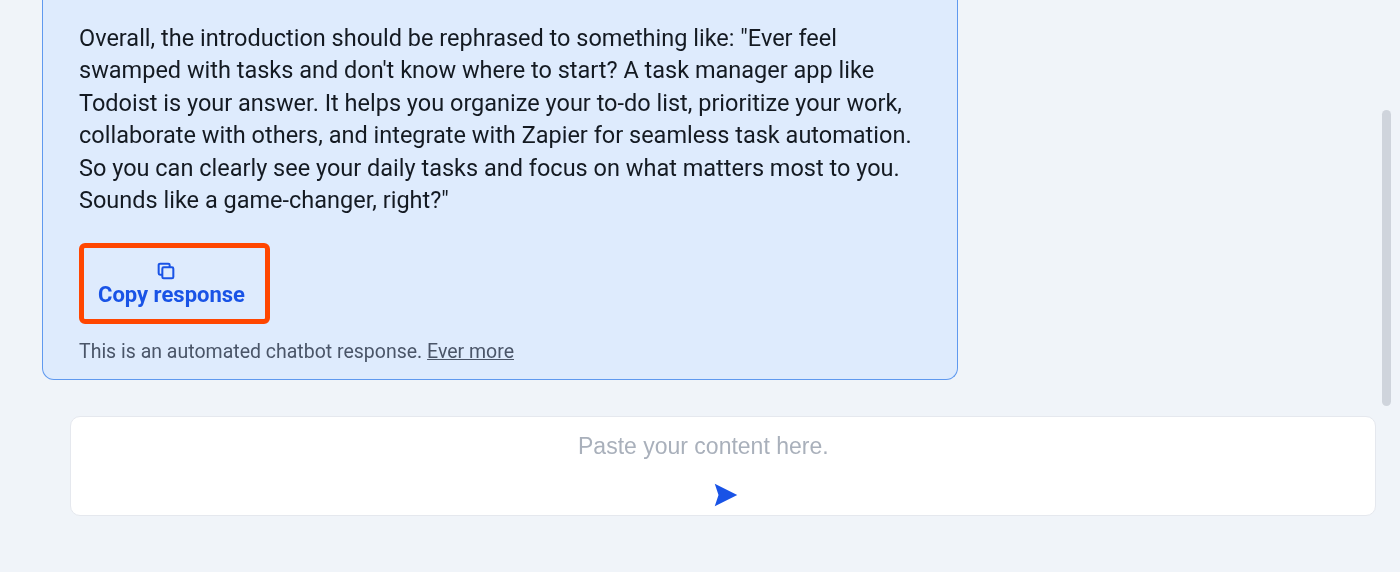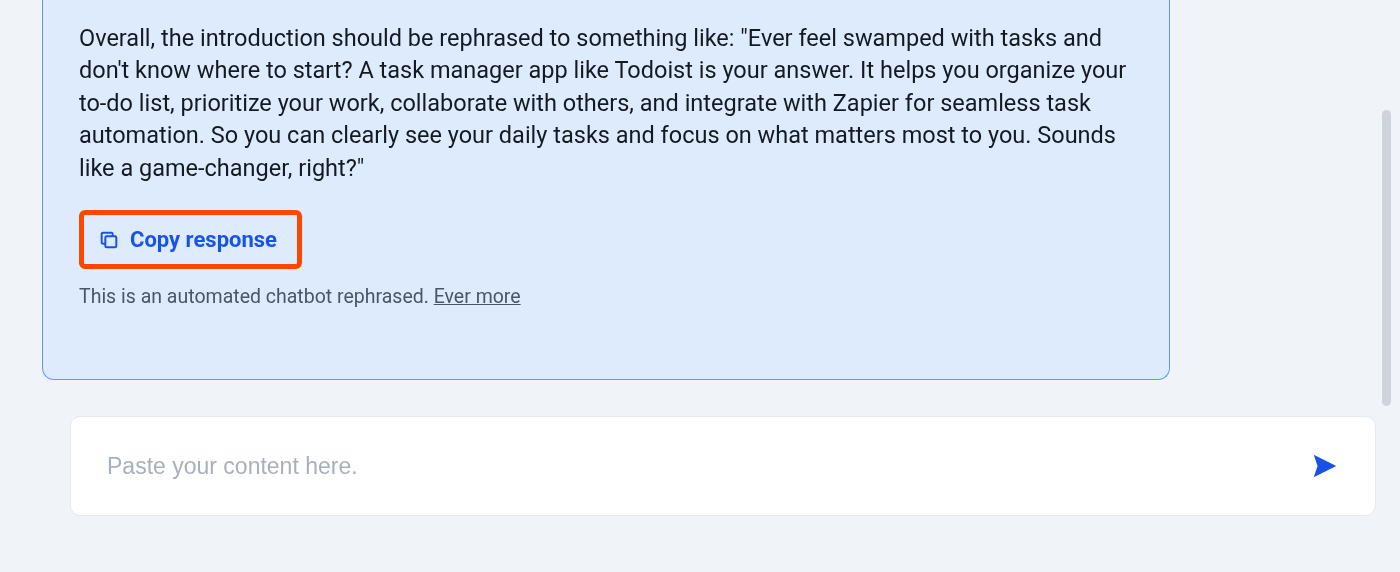--- a/index.html
+++ b/index.html
@@ -8,21 +8,21 @@
     background: #f0f4f9;
     width: 1400px;
     height: 572px;
     overflow: hidden;
     position: relative;
   }
   .bubble {
     position: absolute;
     left: 42px;
     top: 0;
-    width: 1128px;
+    width: 916px;
     height: 380px;
     background: #deebfd;
     border: 1px solid #5f99ef;
     border-top: none;
     border-bottom-left-radius: 12px;
     border-bottom-right-radius: 12px;
     padding: 0 36px 22px 36px;
   }
   .msg {
     font-size: 23.5px;
@@ -31,20 +31,21 @@
     margin-top: 22px;
   }
   .copy-wrap {
     margin-top: 26px;
     display: inline-flex;
     align-items: center;
     padding: 12px 20px 12px 14px;
     border: 5px solid #ff4600;
     border-radius: 6px;
     cursor: pointer;
+    flex-direction: column;
   }
   .copy-wrap .icon {
     margin-right: 10px;
     display: inline-flex;
   }
   .copy-label {
     font-size: 22px;
     font-weight: 700;
     color: #1953e6;
   }
@@ -62,20 +63,21 @@
     left: 70px;
     top: 416px;
     width: 1306px;
     height: 100px;
     background: #ffffff;
     border: 1px solid #e5e8ee;
     border-radius: 10px;
     display: flex;
     align-items: center;
     padding: 0 30px 0 36px;
+    flex-direction: column;
   }
   .input-box {
     flex: 1;
     border: none;
     outline: none;
     font-size: 23px;
     color: #111;
     background: transparent;
   }
   .input-box::placeholder { color: #a9b0bb; }
@@ -107,21 +109,21 @@
     <span class="icon">
       <svg width="22" height="22" viewBox="0 0 24 24" fill="none" stroke="#1953e6" stroke-width="2.2">
         <rect x="8" y="8" width="12" height="12" rx="1.5"></rect>
         <path d="M16 8 V5.5 a1.5 1.5 0 0 0 -1.5 -1.5 H5.5 A1.5 1.5 0 0 0 4 5.5 V14.5 A1.5 1.5 0 0 0 5.5 16 H8"></path>
       </svg>
     </span>
     <span class="copy-label">Copy response</span>
   </div>
 
   <p class="disclaimer">
-    <span>This is an automated chatbot rephrased. </span><a href="#">Ever more</a>
+    <span>This is an automated chatbot response. </span><a href="#">Ever more</a>
   </p>
 </div>
 
 <div class="input-row">
   <input class="input-box" type="text" placeholder="Paste your content here." style="">
   <span class="send-btn">
     <svg width="30" height="30" viewBox="0 0 24 24">
       <path d="M3 3 L21 12 L3 21 L6 12 Z" fill="#1953e6"></path>
     </svg>
   </span>

